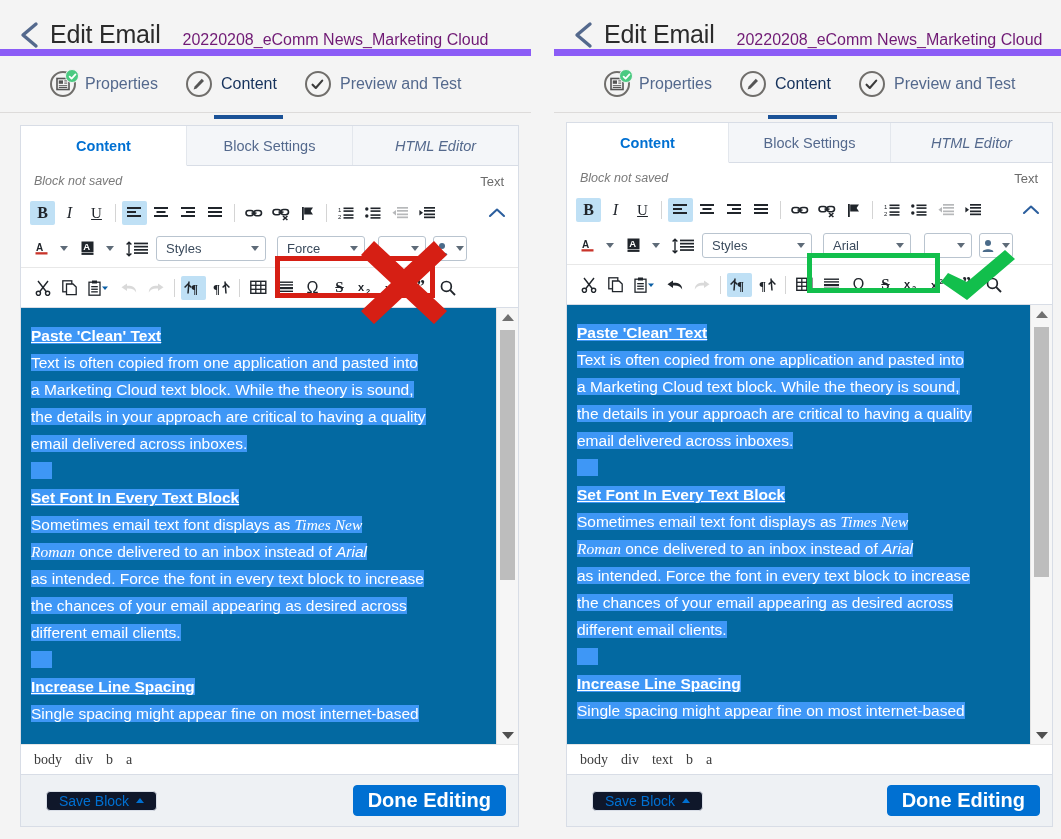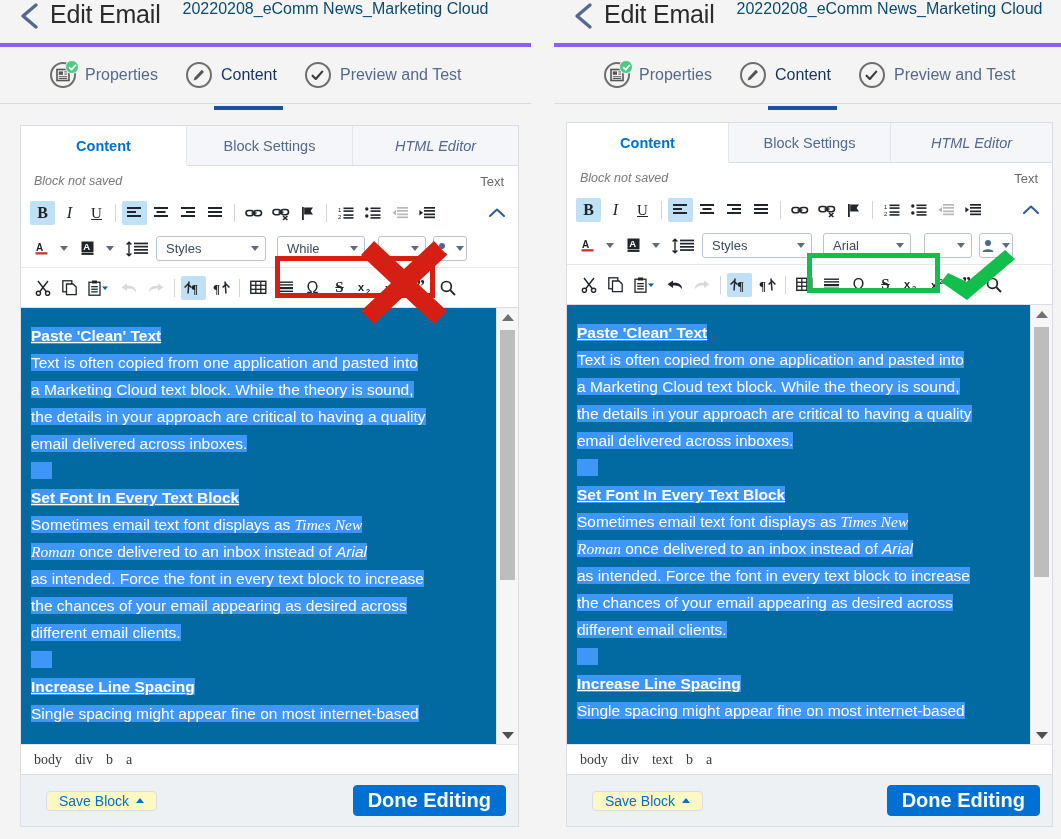--- a/index.html
+++ b/index.html
@@ -11,37 +11,37 @@
   }
   .stage { position: relative; width: 1061px; height: 839px; display: flex; }
 
   .panel { position: relative; height: 839px; background: #f4f4f4; overflow: hidden; }
   .panel.left  { width: 531px; }
   .panel.gap   { width: 23px; background: #f4f4f4; }
   .panel.right { width: 507px; }
 
   
   .app-header {
-    height: 47px; background: #f4f4f4;
-    display: flex; align-items: flex-start;
+    height: 56px; background: #f4f4f4;
+    display: flex; align-items: flex-end;
     padding-left: 16px;
-    border-bottom: 4px solid #8b5cf6;
+    border-bottom: 7px solid #8b5cf6;
     overflow: hidden;
   }
   .back-chevron {
     width: 26px; height: 30px; flex: 0 0 auto;
     position: relative; cursor: pointer;
   }
   .back-chevron svg { display:block; }
   .hdr-title {
     font-size: 25px; color: #2b2b2b; margin-left: 8px; white-space: nowrap;
     letter-spacing: -0.2px;
   }
   .hdr-sub {
-    font-size: 16px; color: #0c4a6e; margin-left: 22px; white-space: nowrap;
+    font-size: 16px; color: #701a75; margin-left: 22px; white-space: nowrap;
   }
 
   
   .wizard {
     height: 57px; background: #f4f4f4;
     display: flex; align-items: center; padding-left: 36px;
     border-bottom: 1px solid #dddbda; gap: 0px;
   }
   .wiz-item {
     display: flex; align-items: center; height: 69px;
@@ -172,21 +172,21 @@
   }
   .elpath span { cursor: pointer; }
 
   
   .cardfoot {
     height: 52px; background: #eef1f4; border-top: 1px solid #d8dde6;
     display: flex; align-items: center; justify-content: space-between;
     padding: 0 12px 0 25px;
   }
   .btn-save {
-    height: 20px; padding: 0 12px; background: #fef9c3; border: 1px solid #d8dde6; border-radius: 4px;
+    height: 20px; padding: 0 12px; background: #0f172a; border: 1px solid #d8dde6; border-radius: 4px;
     display: flex; align-items: center; gap: 7px; cursor: pointer;
     font-size: 14px; color: #0070d2;
   }
   .caret-up { width:0;height:0;border-left:4px solid transparent;border-right:4px solid transparent;border-bottom:5px solid #0070d2; }
   .btn-done {
     height: 31px; padding: 0 14px; background: #0070d2; border: 1px solid #0070d2; border-radius: 4px;
     display: flex; align-items: center; cursor: pointer;
     font-size: 20px; color: #fff; font-weight: bold;
   }
 
@@ -399,21 +399,21 @@
               <rect x="9" y="4.8" width="14" height="1.7" fill="#20252b"></rect>
               <rect x="9" y="8" width="14" height="1.7" fill="#20252b"></rect>
               <rect x="9" y="11.2" width="14" height="1.7" fill="#20252b"></rect>
             </svg>
         </div>
         <div class="dd dd-styles">
           <span>Styles</span>
           <span class="dd-caret"></span>
         </div>
         <div class="dd dd-font" style="margin-left:8px">
-          <span>While</span>
+          <span>Force</span>
           <span class="dd-caret"></span>
         </div>
         <div class="dd dd-size" style="margin-left:10px">
           <span></span>
           <span class="dd-caret"></span>
         </div>
         <div class="pers-btn">
           <svg width="14" height="14" viewBox="0 0 14 14">
               <circle cx="6" cy="4" r="3" fill="#4a6b8a"></circle>
               <path d="M0.6 13 C0.6 9.3 11.4 9.3 11.4 13 Z" fill="#4a6b8a"></path>

